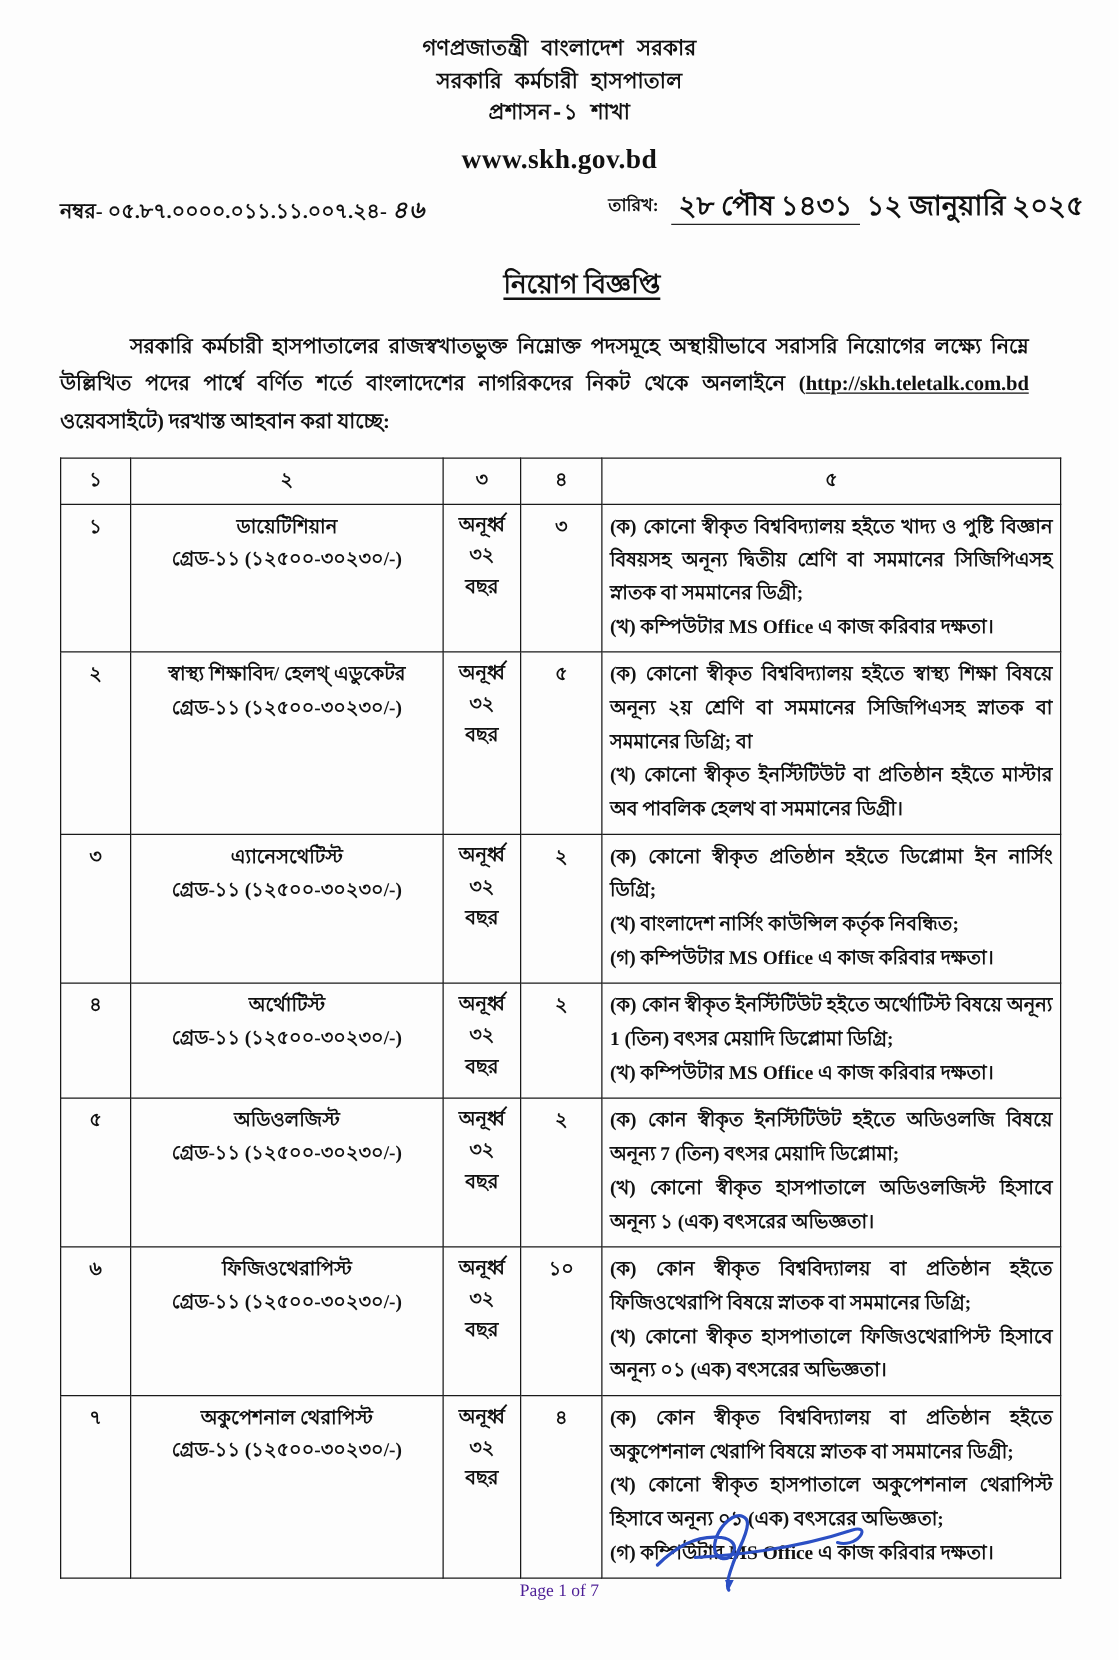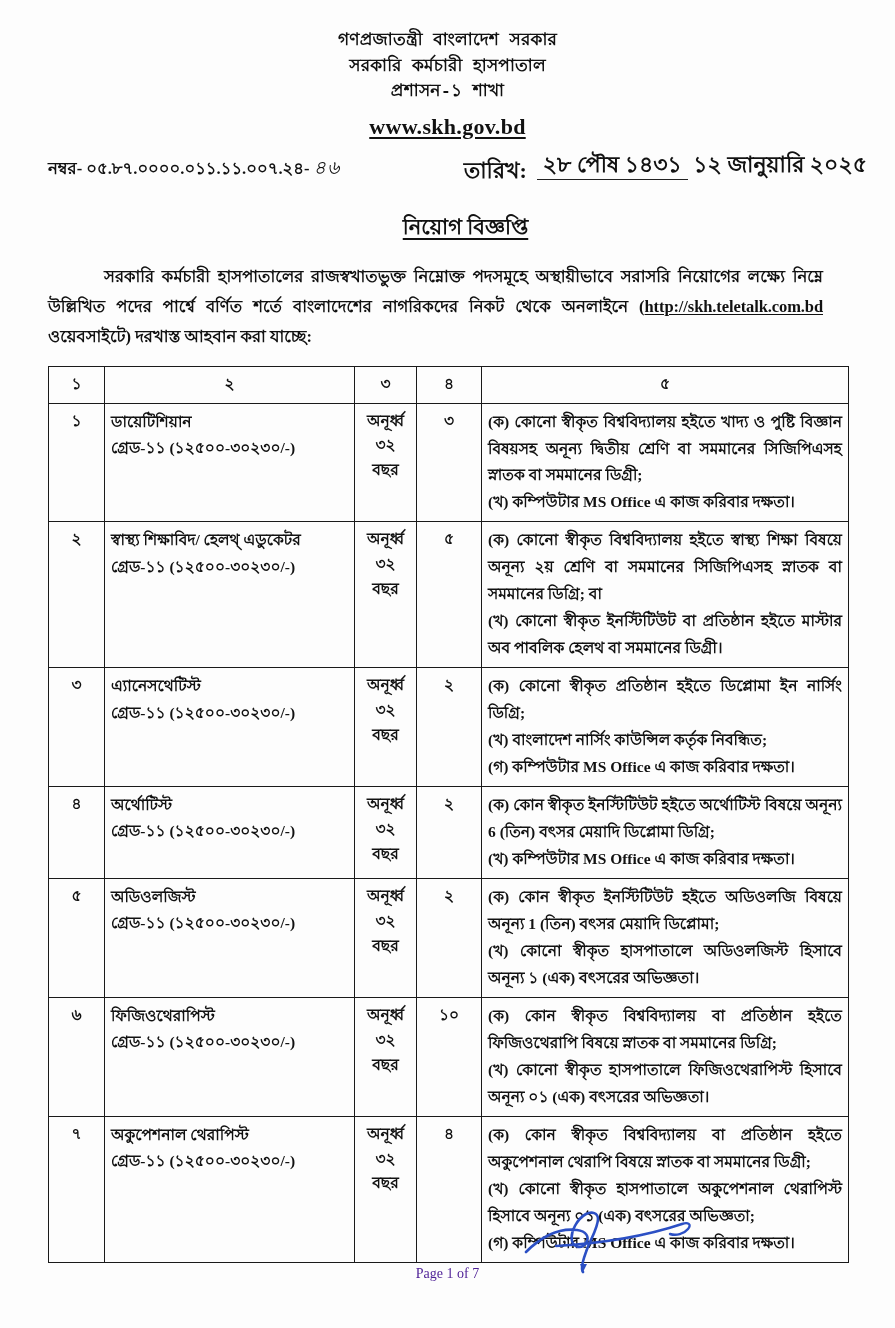--- a/index.html
+++ b/index.html
@@ -31,55 +31,54 @@
     font-size: 17px;
     font-weight: 700;
     letter-spacing: .2px;
     font-family: Liberation Mono, monospace;
   }
   .letterhead .lh-url {
     display: inline-block;
     margin-top: 5px;
     font-size: 22px;
     font-weight: 700;
-    text-decoration: underline;
     text-underline-offset: 3px;
     letter-spacing: .3px;
   }
 
   .meta-row {
     position: relative;
     height: 54px;
     margin-top: 4px;
   }
   .memo-no {
     position: absolute;
     left: 48px;
     top: 6px;
     font-size: 16.5px;
     font-weight: 700;
     white-space: nowrap;
   }
   .memo-hand {
     font-family: "DejaVu Serif", serif;
     font-size: 19px;
-    font-weight: 400;
+    font-weight: 700;
     font-style: italic;
     letter-spacing: 1px;
   }
   .date-block {
     position: absolute;
     right: 28px;
     top: 0px;
     display: flex;
     align-items: flex-start;
     gap: 10px;
   }
   .date-label {
-    font-size: 22px;
+    font-size: 14px;
     font-weight: 700;
     padding-top: 6px;
   }
   .date-stack {
     text-align: center;
     font-size: 22px;
     font-weight: 700;
   }
   .date-stack .d-top {
     padding: 0 6px 2px 6px;
@@ -143,21 +142,21 @@
   .col-age   { width: 62px; }
   .col-count { width: 65px; }
   .col-qual  { width: auto; }
 
   td.c-sl, td.c-age, td.c-count {
     text-align: center;
   }
   td.c-sl { padding-top: 7px; }
   td.c-age { line-height: 1.6; padding-top: 7px; }
   td.c-count { padding-top: 7px; }
-  td.c-post { line-height: 1.7; padding-left: 8px; padding-top: 6px; }
+  td.c-post { line-height: 1.7; padding-left: 8px; padding-top: 6px; text-align: center; }
   td.c-qual {
     text-align: justify;
     text-justify: inter-word;
     line-height: 1.74;
     padding-left: 8px;
     padding-right: 7px;
     padding-top: 6px;
   }
   td.c-qual .q-line { display: block; }
   .numrow td { text-align: center; padding: 3px 4px; }
@@ -289,37 +288,37 @@
             <td class="c-post">
               <div>অর্থোটিস্ট</div>
               <div>গ্রেড-১১ (১২৫০০-৩০২৩০/-)</div>
             </td>
             <td class="c-age">
               <div>অনূর্ধ্ব</div>
               <div>৩২ বছর</div>
             </td>
             <td class="c-count">২</td>
             <td class="c-qual">
-              <span class="q-line">(ক) কোন স্বীকৃত ইনস্টিটিউট হইতে অর্থোটিস্ট বিষয়ে অনূন্য 6 (তিন) বৎসর মেয়াদি ডিপ্লোমা ডিগ্রি;</span>
+              <span class="q-line">(ক) কোন স্বীকৃত ইনস্টিটিউট হইতে অর্থোটিস্ট বিষয়ে অনূন্য 1 (তিন) বৎসর মেয়াদি ডিপ্লোমা ডিগ্রি;</span>
               <span class="q-line">(খ) কম্পিউটার MS Office এ কাজ করিবার দক্ষতা।</span>
             </td>
           </tr>
           <tr>
             <td class="c-sl">৫</td>
             <td class="c-post">
               <div>অডিওলজিস্ট</div>
               <div>গ্রেড-১১ (১২৫০০-৩০২৩০/-)</div>
             </td>
             <td class="c-age">
               <div>অনূর্ধ্ব</div>
               <div>৩২ বছর</div>
             </td>
             <td class="c-count">২</td>
             <td class="c-qual">
-              <span class="q-line">(ক) কোন স্বীকৃত ইনস্টিটিউট হইতে অডিওলজি বিষয়ে অনূন্য 1 (তিন) বৎসর মেয়াদি ডিপ্লোমা;</span>
+              <span class="q-line">(ক) কোন স্বীকৃত ইনস্টিটিউট হইতে অডিওলজি বিষয়ে অনূন্য 7 (তিন) বৎসর মেয়াদি ডিপ্লোমা;</span>
               <span class="q-line">(খ) কোনো স্বীকৃত হাসপাতালে অডিওলজিস্ট হিসাবে অনূন্য ১ (এক) বৎসরের অভিজ্ঞতা।</span>
             </td>
           </tr>
           <tr>
             <td class="c-sl">৬</td>
             <td class="c-post">
               <div>ফিজিওথেরাপিস্ট</div>
               <div>গ্রেড-১১ (১২৫০০-৩০২৩০/-)</div>
             </td>
             <td class="c-age">

